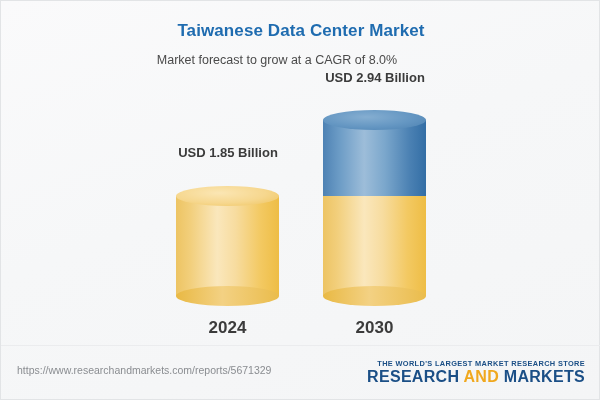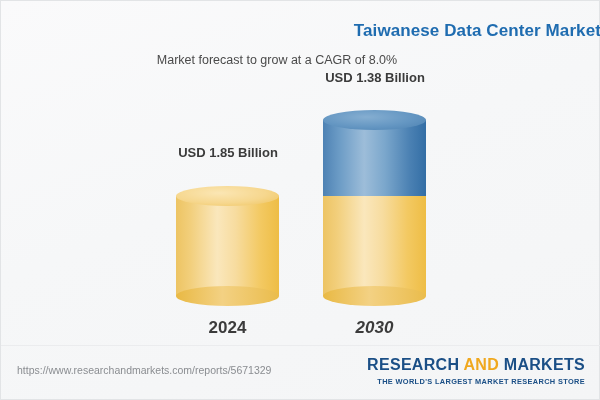--- a/index.html
+++ b/index.html
@@ -9,21 +9,21 @@
     background:#ffffff;
   }
   #chart-card{
     position:relative;width:600px;height:400px;box-sizing:border-box;
     background:linear-gradient(160deg,#fafafb 0%,#f6f7f8 45%,#f4f5f6 100%);
     border:1px solid #e2e4e6;
   }
 
   
   #chart-title{
-    position:absolute;left:0;top:20px;width:600px;text-align:right;
+    position:absolute;left:0;top:20px;width:600px;text-align:center;
     font-size:17px;font-weight:bold;color:#1f6cb0;letter-spacing:.1px;
   }
   #chart-subtitle{
     position:absolute;left:0;top:52px;width:552px;text-align:center;
     font-size:12.5px;color:#4a4a4a;
   }
 
   
   #plot-area{position:absolute;left:0;top:80px;width:600px;height:265px;}
 
@@ -69,21 +69,21 @@
   }
   #value-label-0{left:132px;top:57px;margin-top:7px;}
   #value-label-1{left:279px;top:-11px;}
 
   
   .cat-label{
     position:absolute;bottom:8px;width:103px;text-align:center;
     font-size:17px;font-weight:bold;color:#3b3b3b;
   }
   #cat-label-0{left:175px;}
-  #cat-label-1{left:322px;font-style:italic;}
+  #cat-label-1{left:322px;}
 
   
   #footer{
     position:absolute;left:0;bottom:0;width:600px;height:54px;
     border-top:1px solid #ebecee;box-sizing:border-box;
   }
   #source-url{
     position:absolute;left:16px;top:18px;
     font-size:10.5px;color:#8a8d91;
   }
@@ -119,32 +119,32 @@
         <div class="body" style="top:0;height:110px;"></div>
         <div class="cap cap-bottom" style="bottom:0;"></div>
       </div>
       <div class="cyl blue" style="height:86px;bottom:110px;">
         <div class="body" style="top:10px;height:76px;"></div>
         <div class="cap cap-top" style="top:0;"></div>
       </div>
     </div>
 
     <div class="value-label" id="value-label-0">USD 1.85 Billion</div>
-    <div class="value-label" id="value-label-1">USD 1.38 Billion</div>
+    <div class="value-label" id="value-label-1">USD 2.94 Billion</div>
 
     <div class="cat-label" id="cat-label-0">2024</div>
     <div class="cat-label" id="cat-label-1">2030</div>
 
   </div>
 
   <div id="footer">
     <div id="source-url">https://www.researchandmarkets.com/reports/5671329</div>
     <div id="logo">
+      <div id="logo-tagline">THE WORLD'S LARGEST MARKET RESEARCH STORE</div>
       <div id="logo-wordmark">
         <span id="logo-word-research">RESEARCH</span>
         <span id="logo-word-and">AND</span>
         <span id="logo-word-markets">MARKETS</span>
       </div>
-      <div id="logo-tagline">THE WORLD'S LARGEST MARKET RESEARCH STORE</div>
     </div>
   </div>
 
 </div>
 
 </body></html>

